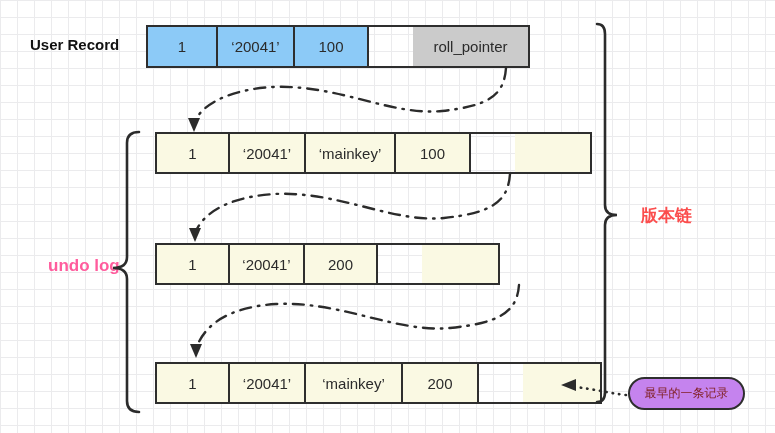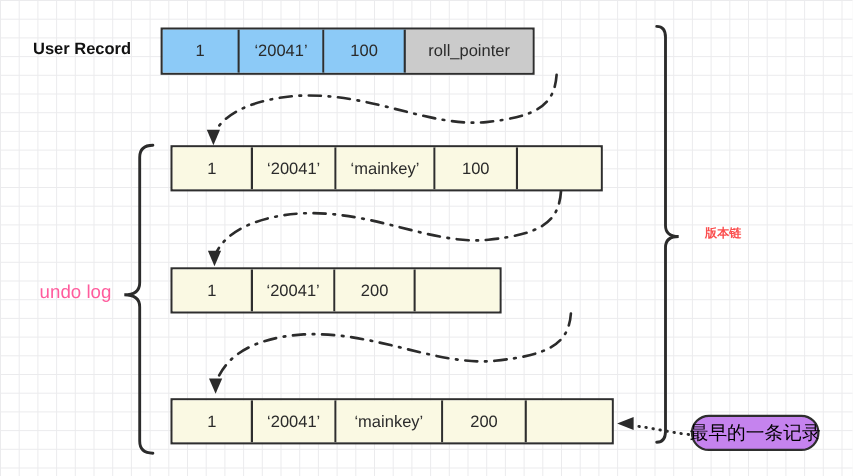--- a/index.html
+++ b/index.html
@@ -10,41 +10,41 @@
     background-color:#ffffff;
     background-image:
       linear-gradient(#ebebed 1px, transparent 1px),
       linear-gradient(90deg, #ebebed 1px, transparent 1px);
     background-size:17px 17px;
     font-family:"Liberation Sans", sans-serif;
     padding-left:48px;
   }
   .lbl{position:absolute;white-space:nowrap;}
   .lbl-user{left:30px;top:36px;font-size:15px;font-weight:bold;color:#111111;}
-  .lbl-undo{left:36px;top:256px;font-size:17px;font-weight:normal;color:#ff5c9d;}
-  .lbl-chain{left:641px;top:204px;font-size:11px;font-weight:600;color:#fb4d4d;text-align:center;}
+  .lbl-undo{left:48px;top:256px;font-size:17px;font-weight:bold;color:#ff5c9d;}
+  .lbl-chain{left:641px;top:204px;font-size:17px;font-weight:600;color:#fb4d4d;text-align:center;}
   .tbl{position:absolute;display:flex;box-sizing:border-box;border:2px solid #2e2e2e;}
   .cell{
     box-sizing:border-box;border-right:2px solid #2e2e2e;
     display:flex;align-items:center;justify-content:center;
     font-size:15px;color:#2b2b2b;overflow:hidden;
   }
-  .cell:last-child{border-right:none;}
+  .cell:last-child{border-right:none;margin-left:44px;}
   .tbl-user{left:146px;top:25px;height:43px;}
   .cell-blue{background:#8ccaf7;}
   .cell-gray{background:#cbcbcb;}
   .cell-cream{background:#faf9e3;}
   .tbl-undo1{left:155px;top:132px;height:42px;}
   .tbl-undo2{left:155px;top:243px;height:42px;}
   .tbl-undo3{left:155px;top:362px;height:42px;}
   .bubble{
     position:absolute;left:628px;top:377px;width:117px;height:33px;
     box-sizing:border-box;background:#c583ee;border:2px solid #2e2e2e;
     border-radius:17px;display:flex;align-items:center;justify-content:center;
-    font-size:17px;color:#000000;white-space:nowrap;
+    font-size:12px;color:#7f1d1d;white-space:nowrap;
   }
   svg.overlay{position:absolute;left:0;top:0;pointer-events:none;}
   .dashdot{fill:none;stroke:#2b2b2b;stroke-width:2.4;stroke-dasharray:11 7 1.5 7;stroke-linecap:round;}
   .brace{fill:none;stroke:#2b2b2b;stroke-width:2.6;stroke-linecap:round;}
   .dotted{fill:none;stroke:#2b2b2b;stroke-width:2.6;stroke-dasharray:0.5 6;stroke-linecap:round;}
   .ahead{fill:#2b2b2b;stroke:none;}
 </style>
 </head>
 <body>
 

